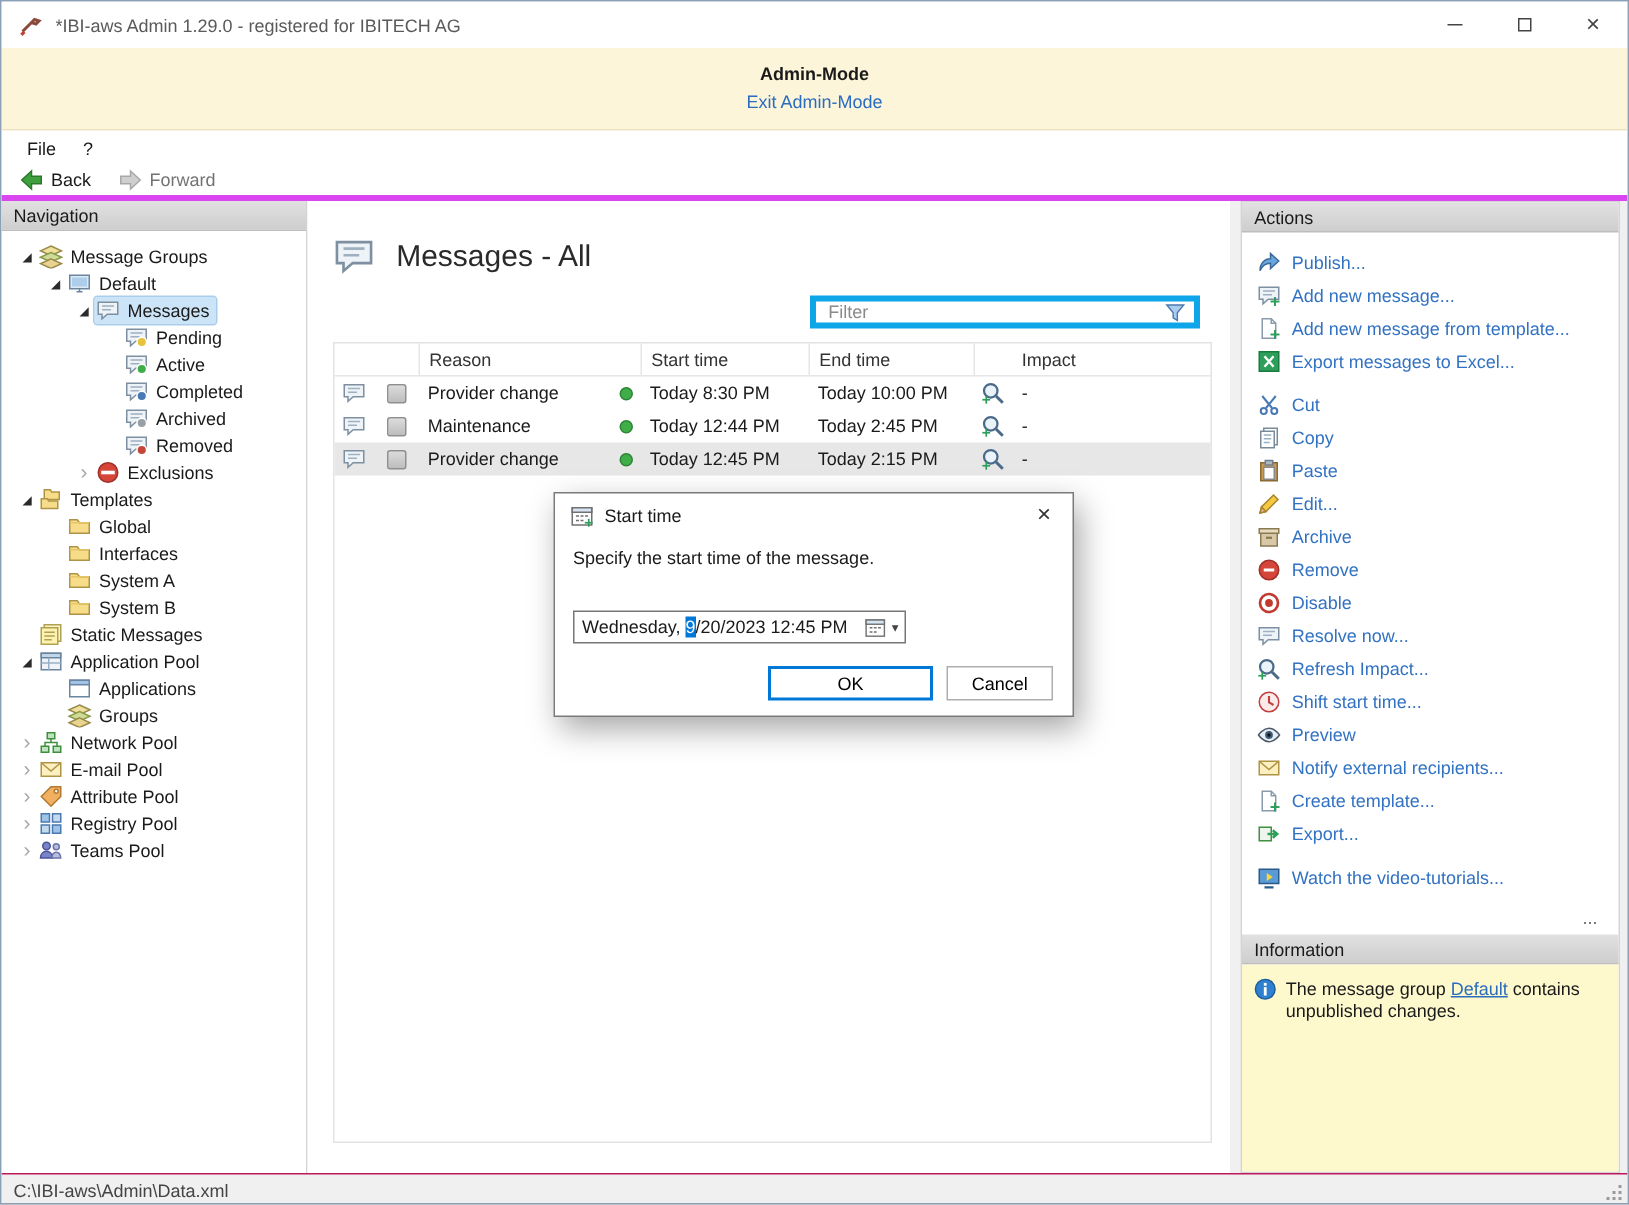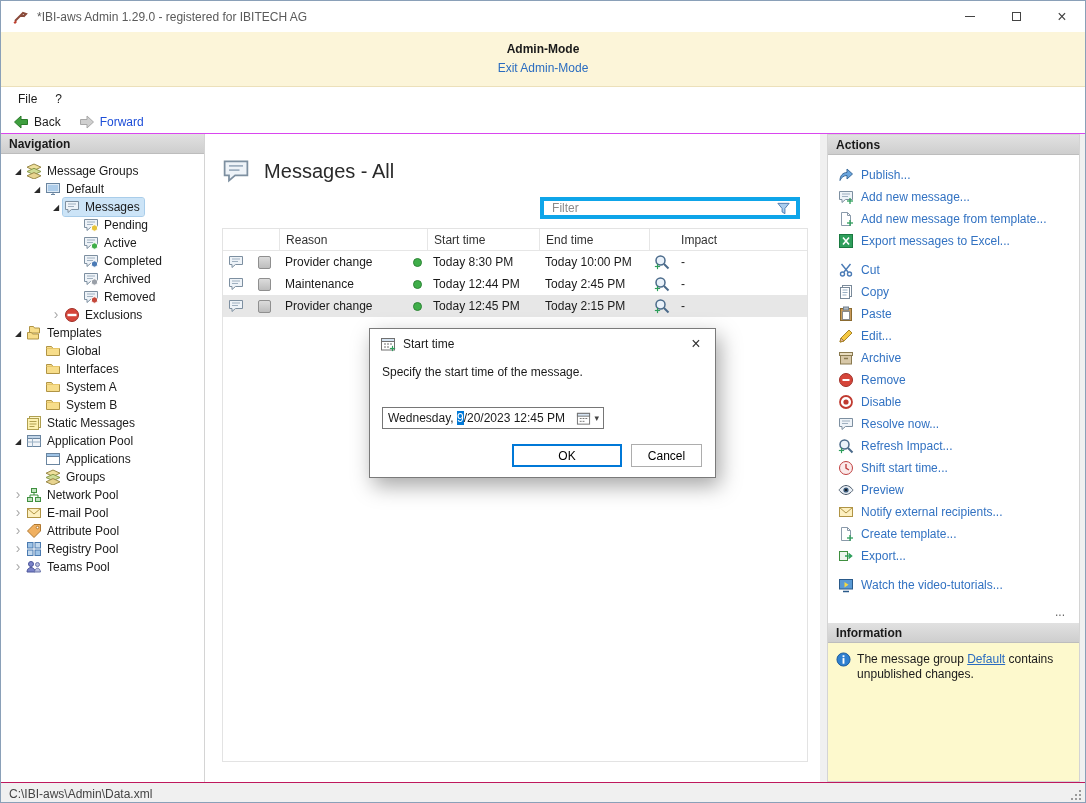--- a/index.html
+++ b/index.html
@@ -17,26 +17,26 @@
   .min-glyph{width:10px;height:1px;background:#444}
   .max-glyph{width:9px;height:9px;border:1px solid #444}
   .close-glyph{font-size:16px;line-height:1;color:#444}
   
   .banner{height:55px;background:#fcf5d9;text-align:center;padding-top:10px;border-bottom:1px solid #ece0ba}
   .banner-title{font-weight:bold}
   .banner-link{margin-top:5px;color:#2a6cc0;cursor:pointer}
   
   .menubar{height:23px;background:#fff;display:flex;align-items:center;padding-left:8px}
   .menu-item{padding:3px 9px}
-  .toolbar{height:24px;background:#fff;display:flex;align-items:center;padding-left:12px;gap:18px;border-bottom:1px solid #d946ef}
+  .toolbar{height:24px;background:#fff;display:flex;align-items:center;padding-left:12px;gap:18px;border-bottom:4px solid #d946ef}
   .tool{display:flex;align-items:center;gap:5px}
-  .tool.disabled .tool-label{color:#1d4ed8}
+  .tool.disabled .tool-label{color:#737373}
   
   .main{display:flex;height:648px;padding-right:5px}
-  .panel-hdr{height:20px;background:linear-gradient(#e1e1e1,#cecece);border-bottom:1px solid #bdbdbd;font-weight:bold;padding:3px 8px}
+  .panel-hdr{height:20px;background:linear-gradient(#e1e1e1,#cecece);border-bottom:1px solid #bdbdbd;font-weight:normal;padding:3px 8px}
   .nav{width:205px;background:#fff;border-right:1px solid #d4d4d4;display:flex;flex-direction:column}
   .tree{flex:1;padding-top:8px;overflow:hidden}
   .ti{height:18px;display:flex;align-items:center;white-space:nowrap}
   .l0{padding-left:10px}.l1{padding-left:29px}.l2{padding-left:48px}.l3{padding-left:67px}
   .exp{width:14px;flex:0 0 14px;display:flex;align-items:center;justify-content:center}
   .exp.open{font-size:8px;color:#2a2a2a}
   .exp.closed{font-size:14px;color:#a8a8a8;padding-bottom:2px}
   .hlw{display:flex;align-items:center;gap:5px;padding:1px 4px 1px 1px;border-radius:2px}
   .hlw.sel{background:#cce4f7;outline:1px solid #a9cdea}
   

